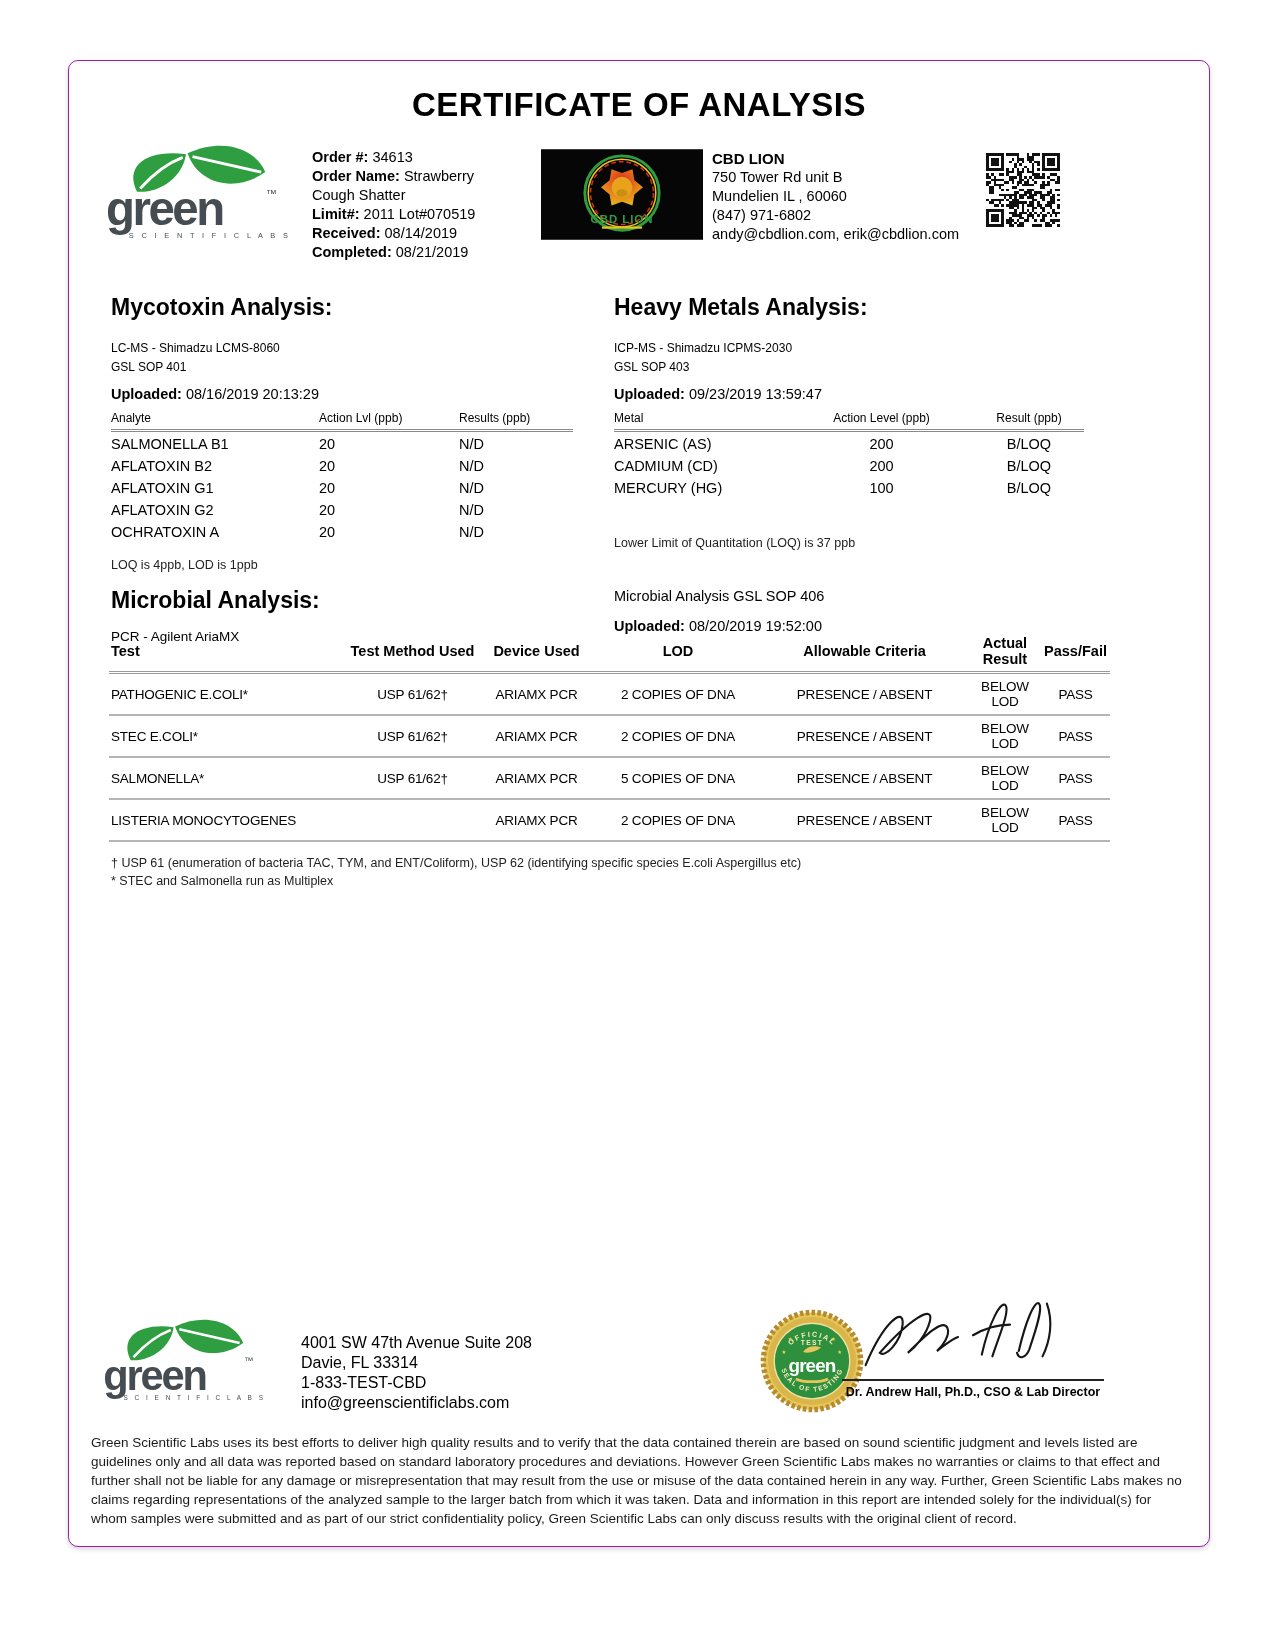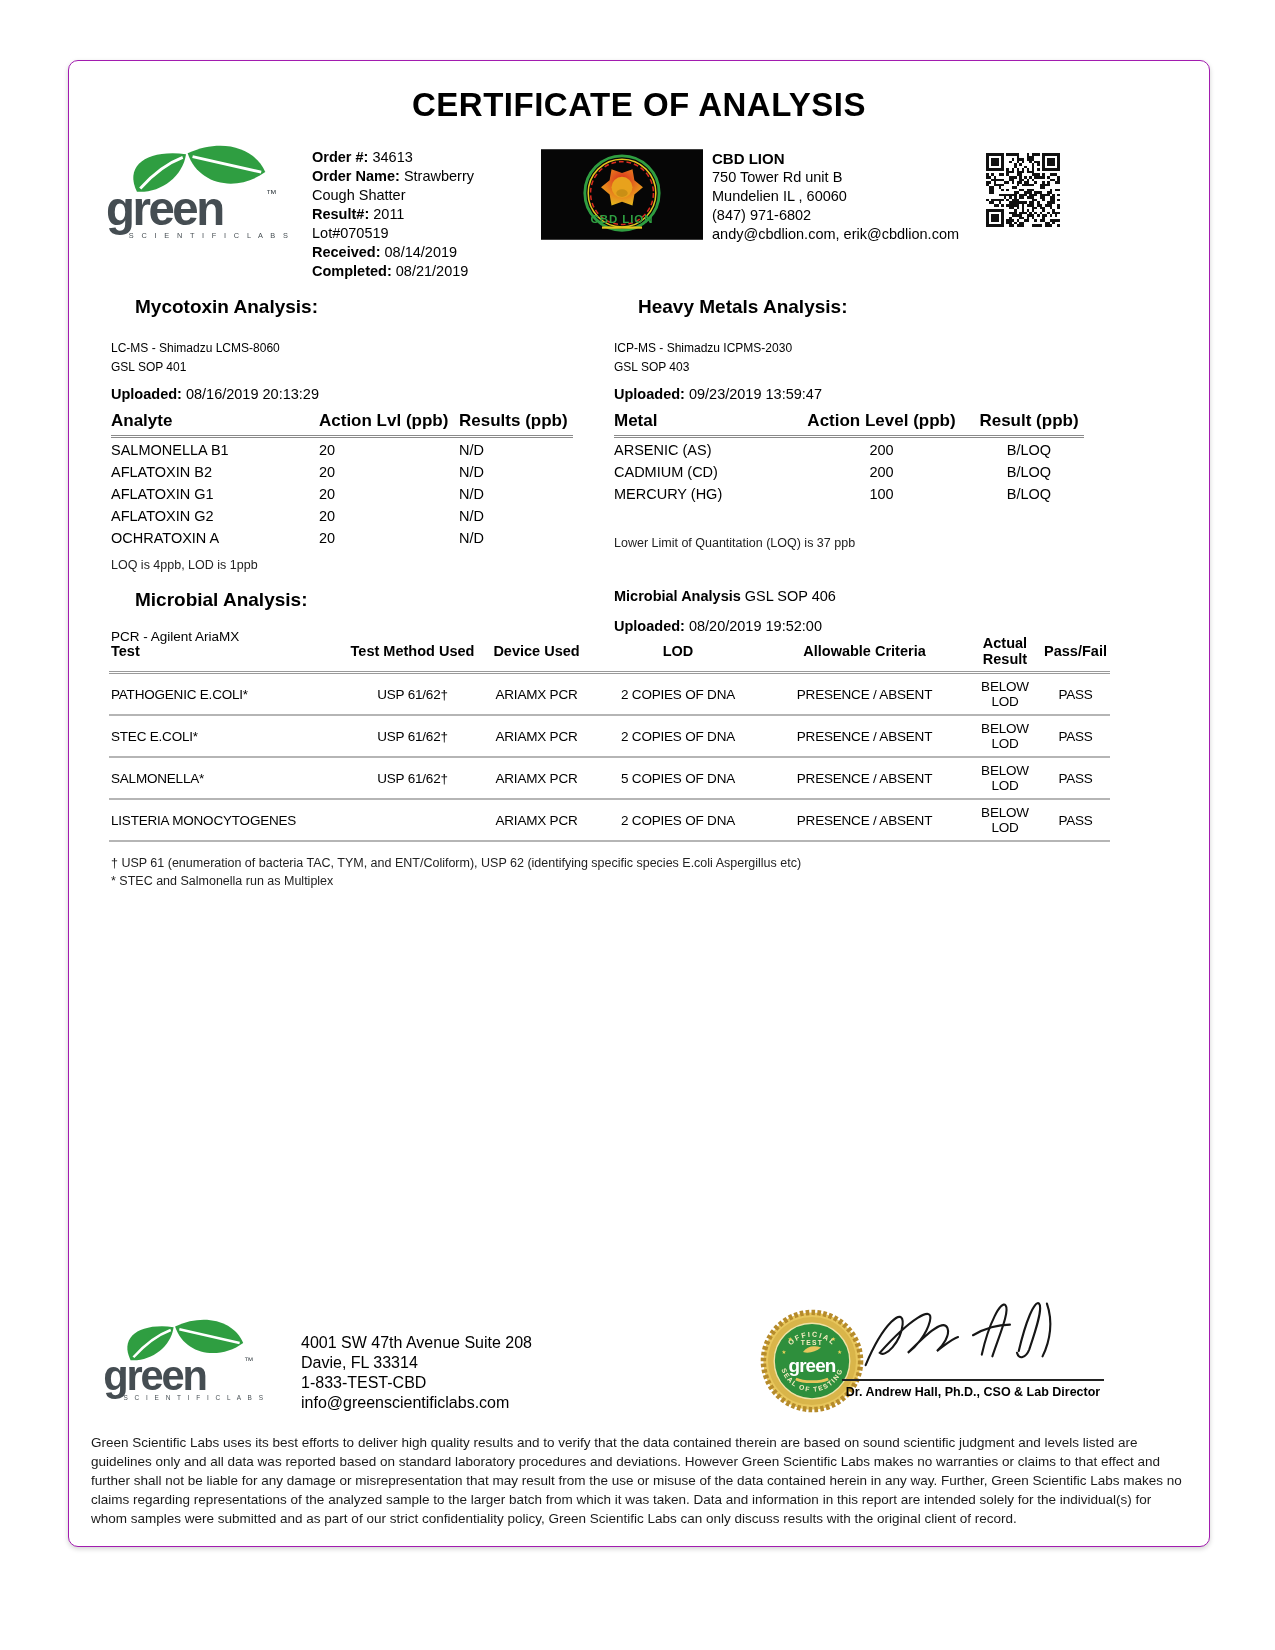--- a/index.html
+++ b/index.html
@@ -12,33 +12,33 @@
   .orderblk b{font-weight:bold;}
   .cbdlogo{position:absolute;left:472px;top:87px;width:162px;height:93px;}
   .clientblk{position:absolute;left:643px;top:88px;width:265px;font-size:14.5px;line-height:19px;}
   .clientblk .nm{font-weight:bold;font-size:15px;}
   .qr{position:absolute;left:917px;top:92px;width:74px;height:74px;}
   .qr svg{width:100%;height:100%;}
   
   .col{position:absolute;top:232px;}
   .col.left{left:42px;width:462px;height:620px;}
   .col.right{left:545px;width:470px;height:620px;}
-  .h2{position:absolute;left:0;top:0;font-size:19px;font-weight:bold;line-height:28px;margin-left:24px;}
+  .h2{position:absolute;left:0;top:0;font-size:23px;font-weight:bold;line-height:28px;}
   .h2.sub{top:293px;}
   .meth{position:absolute;left:0;top:46px;font-size:12px;line-height:19px;}
   .upl{position:absolute;left:0;top:93px;font-size:14.5px;}
   .upl b{font-weight:bold;}
   .pcr{position:absolute;left:0;top:336px;font-size:13.5px;}
   .sopline{position:absolute;left:0;top:295px;font-size:14.5px;}
-  .sopline b{font-weight:bold;}
+  .sopline b{font-weight:normal;}
   .upl2{position:absolute;left:0;top:325px;font-size:14.5px;}
   .upl2 b{font-weight:bold;}
   table{border-collapse:collapse;}
   .t1{position:absolute;left:0;top:118px;}
-  .t1 th{font-size:17px;font-weight:bold;text-align:left;padding:0 0 4px 0;border-bottom:3px double #8a8a8a;}
+  .t1 th{font-size:12px;font-weight:normal;text-align:left;padding:0 0 4px 0;border-bottom:3px double #8a8a8a;}
   .t1 td{font-size:14.5px;padding:4px 0 2px 0;}
   .t1 .c{text-align:center;}
   .note{position:absolute;left:0;font-size:12.5px;color:#222;}
   .note.l{top:265px;}
   .note.r{top:243px;}
   
   .microwrap{position:absolute;left:40px;top:570px;width:975px;}
   .microtbl{width:973px;table-layout:fixed;}
   .microtbl th{font-size:14.5px;font-weight:bold;vertical-align:middle;height:40px;border-bottom:3px double #9a9a9a;padding:0 2px;}
   .microtbl td{font-size:13.5px;letter-spacing:-.2px;vertical-align:middle;height:40px;border-bottom:2px solid #b5b5b5;padding:0 2px;}
@@ -73,21 +73,21 @@
         <path d="M112,13 C142,20 170,26 196,32" stroke="#fff" stroke-width="3.5" fill="none"></path>
         <text x="6" y="97" font-family="Liberation Sans, sans-serif" font-size="58" font-weight="bold" fill="#454d52" letter-spacing="-3">green</text>
         <text x="202" y="62" font-family="Liberation Sans, sans-serif" font-size="13" fill="#454d52">™</text>
         <text x="34" y="112" font-family="Liberation Sans, sans-serif" font-size="9" fill="#454d52" letter-spacing="3.5">S C I E N T I F I C   L A B S</text>
       </svg>
     </div>
 
     <div class="orderblk">
       <div><b>Order #:</b> <span>34613</span></div>
       <div><b>Order Name:</b> <span>Strawberry Cough Shatter</span></div>
-      <div><b>Result#:</b> <span>2011 Lot#070519</span></div>
+      <div><b>Limit#:</b> <span>2011 Lot#070519</span></div>
       <div><b>Received:</b> <span>08/14/2019</span></div>
       <div><b>Completed:</b> <span>08/21/2019</span></div>
     </div>
 
     <div class="cbdlogo">
       <svg viewBox="0 0 170 95" width="162" height="93">
         <defs>
           <radialGradient id="lionG" cx="50%" cy="30%" r="80%">
             <stop offset="0%" stop-color="#d92b1f"></stop>
             <stop offset="55%" stop-color="#e8861c"></stop>

